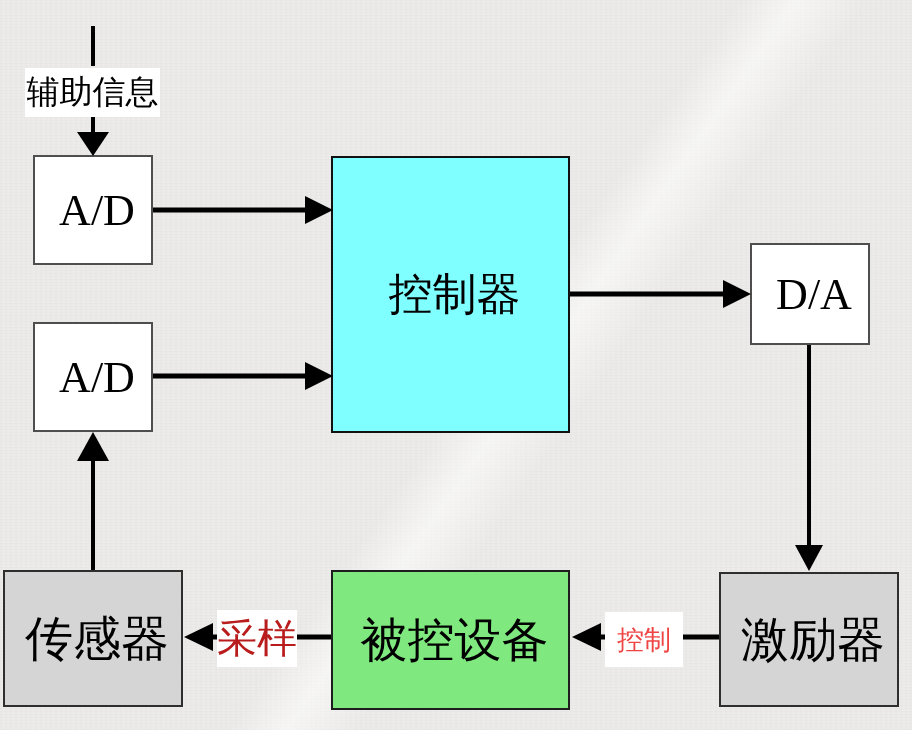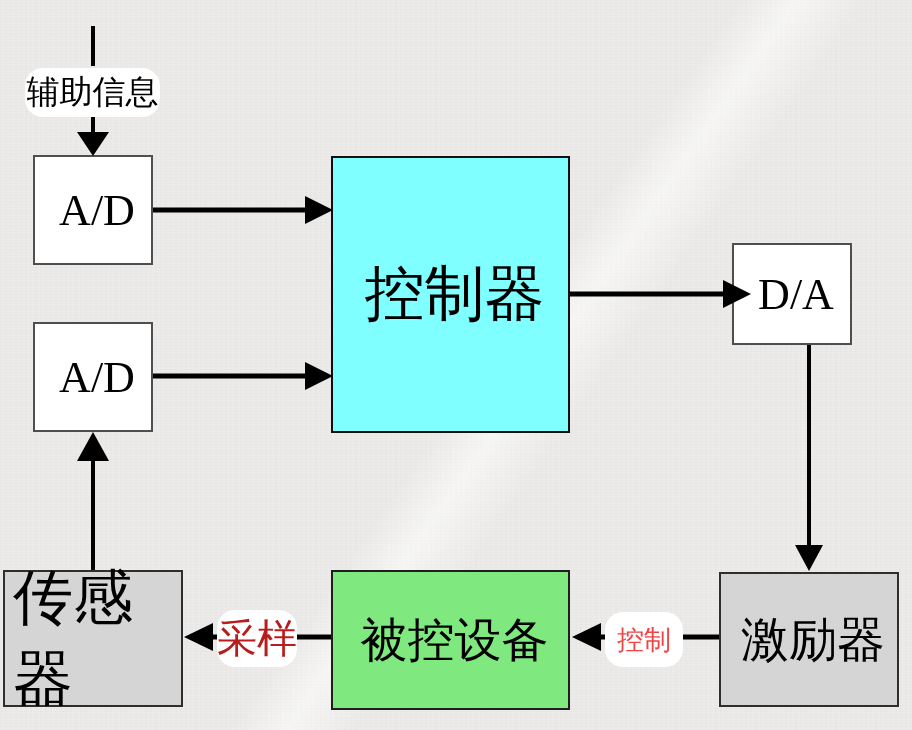--- a/index.html
+++ b/index.html
@@ -24,32 +24,31 @@
   .node {
     position: absolute;
     box-sizing: border-box;
     display: flex; align-items: center; justify-content: center;
     color: #000;
     z-index: 1;
     padding-left: 8px;
   }
   .node-ad1       { left: 33px;  top: 155px; width: 120px; height: 110px; background: #FFFFFF; border: 2px solid #4e4e4e; font-size: 44px; }
   .node-ad2       { left: 33px;  top: 322px; width: 120px; height: 110px; background: #FFFFFF; border: 2px solid #4e4e4e; font-size: 44px; }
-  .node-controller{ left: 331px; top: 156px; width: 239px; height: 277px; background: #7FFFFF; border: 2px solid #111;    font-size: 60px; text-align: center; }
-  .node-da        { left: 732px; top: 243px; width: 120px; height: 102px; background: #FFFFFF; border: 2px solid #4e4e4e; font-size: 44px; }
-  .node-sensor    { left: 3px;   top: 570px; width: 180px; height: 137px; background: #D5D5D5; border: 2px solid #2e2e2e; font-size: 60px; }
+  .node-controller{ left: 331px; top: 156px; width: 239px; height: 277px; background: #7FFFFF; border: 2px solid #111;    font-size: 44px; text-align: center; }
+  .node-da        { left: 750px; top: 243px; width: 120px; height: 102px; background: #FFFFFF; border: 2px solid #4e4e4e; font-size: 44px; }
+  .node-sensor    { left: 3px;   top: 570px; width: 180px; height: 137px; background: #D5D5D5; border: 2px solid #2e2e2e; font-size: 48px; }
   .node-device    { left: 331px; top: 570px; width: 239px; height: 140px; background: #7FE97F; border: 2px solid #1e1e1e; font-size: 47px; }
   .node-actuator  { left: 719px; top: 572px; width: 180px; height: 135px; background: #D5D5D5; border: 2px solid #2e2e2e; font-size: 48px; }
   .edge-label {
     position: absolute;
     background: #FFFFFF;
     display: flex; align-items: center; justify-content: center;
     z-index: 3;
     white-space: nowrap;
-    border-radius: 18px;
   }
   .label-aux      { left: 25px;  top: 68px;  width: 135px; height: 49px; font-size: 33px; color: #000; }
   .label-sampling { left: 217px; top: 610px; width: 80px;  height: 57px; font-size: 40px; color: #b91c1c; }
   .label-control  { left: 605px; top: 612px; width: 78px;  height: 55px; font-size: 27px; color: #ef4444; }
 </style>
 </head>
 <body>
 
 <div class="canvas">
 

